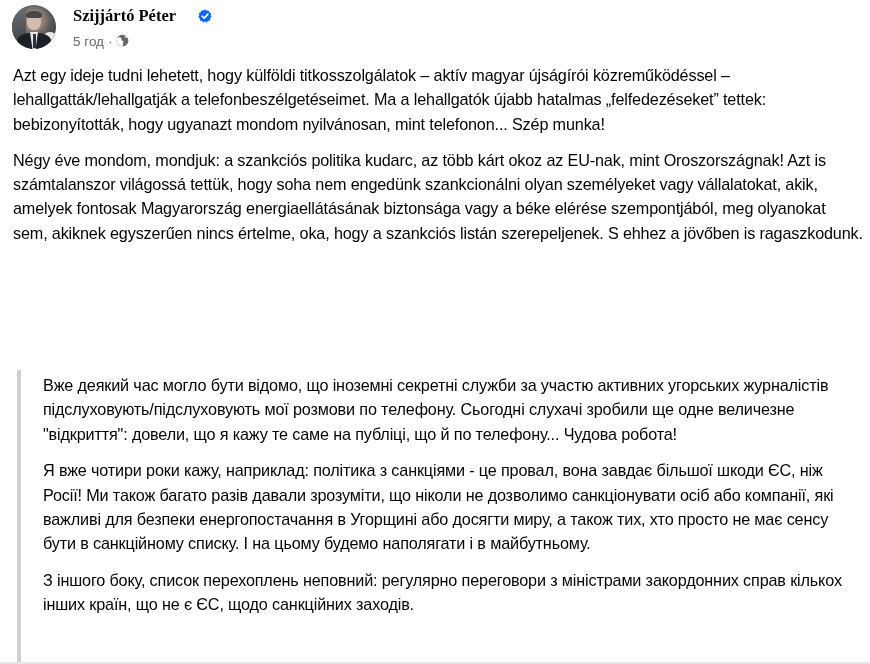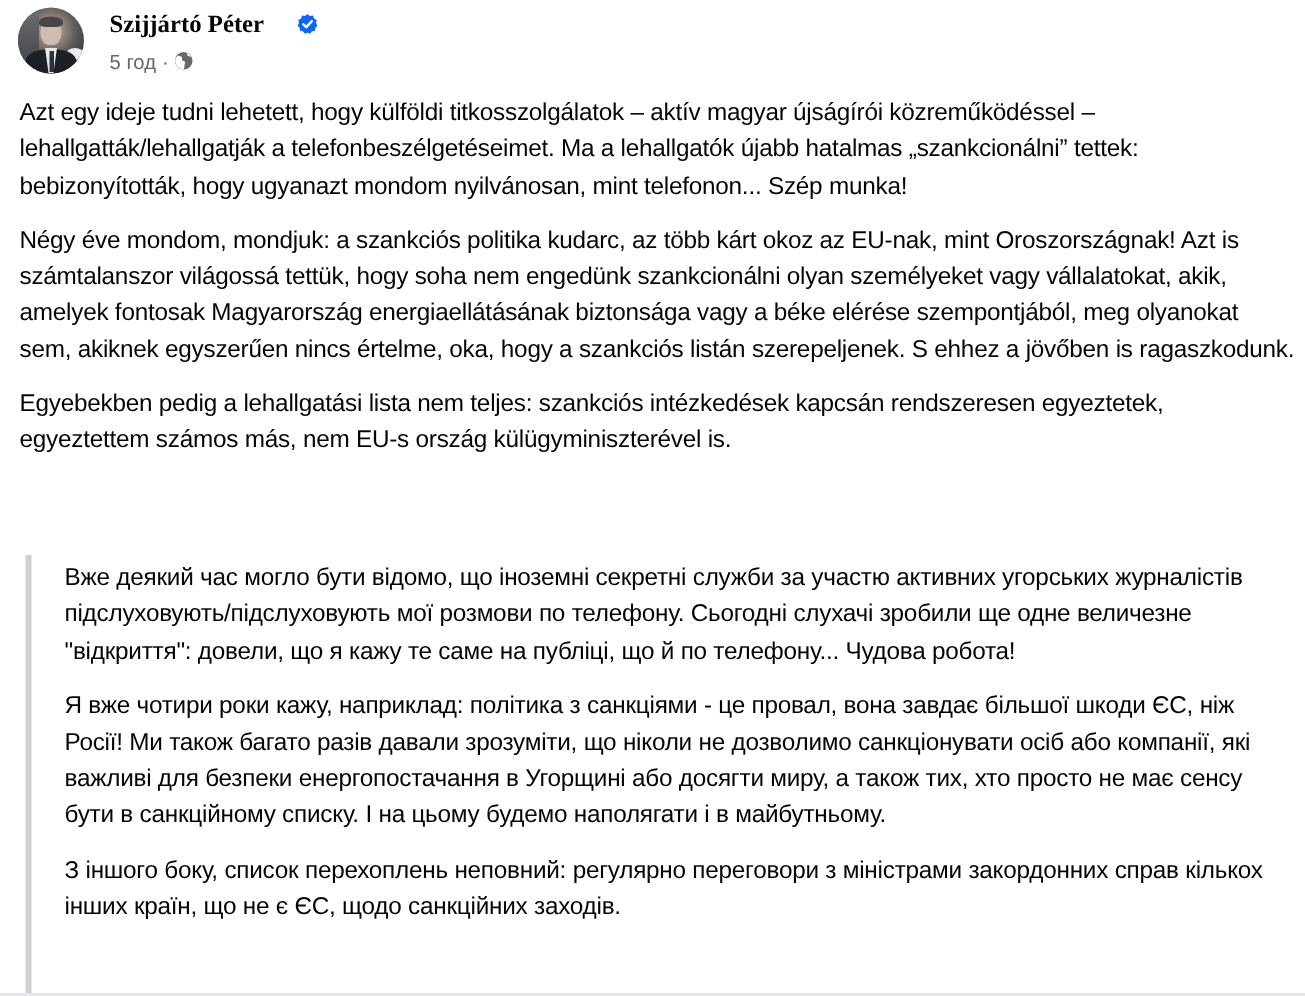--- a/index.html
+++ b/index.html
@@ -171,23 +171,22 @@
       <svg width="13" height="13" viewBox="0 0 16 16">
         <circle cx="8" cy="8" r="7.2" fill="#65676b"></circle>
         <path d="M3.2 3.6 C4.6 4.2 5.6 4 6.4 5 C7.2 6 6.2 6.8 6.8 7.6 C7.4 8.4 8.6 8 9 9 C9.4 10 8.2 11.2 8.6 12.4 C8.8 13 8.4 14 8 15.2 C4.2 15 1 11.8 1 8 C1 6.3 1.9 4.7 3.2 3.6 Z" fill="#ffffff"></path>
         <path d="M10.2 1.6 C11.2 2.6 10.6 3.6 11.6 4.2 C12.6 4.8 13.8 4.4 14.6 5.6 C14 4 12.6 2.4 10.2 1.6 Z" fill="#ffffff"></path>
       </svg>
     </span>
   </div>
 </div>
 
 <div class="post-body">
-  <p>Azt egy ideje tudni lehetett, hogy külföldi titkosszolgálatok – aktív magyar újságírói közreműködéssel – lehallgatták/lehallgatják a telefonbeszélgetéseimet. Ma a lehallgatók újabb hatalmas „szankcionálni” tettek: bebizonyították, hogy ugyanazt mondom nyilvánosan, mint telefonon... Szép munka!</p>
+  <p>Azt egy ideje tudni lehetett, hogy külföldi titkosszolgálatok – aktív magyar újságírói közreműködéssel – lehallgatták/lehallgatják a telefonbeszélgetéseimet. Ma a lehallgatók újabb hatalmas „felfedezéseket” tettek: bebizonyították, hogy ugyanazt mondom nyilvánosan, mint telefonon... Szép munka!</p>
   <p>Négy éve mondom, mondjuk: a szankciós politika kudarc, az több kárt okoz az EU-nak, mint Oroszországnak! Azt is számtalanszor világossá tettük, hogy soha nem engedünk szankcionálni olyan személyeket vagy vállalatokat, akik, amelyek fontosak Magyarország energiaellátásának biztonsága vagy a béke elérése szempontjából, meg olyanokat sem, akiknek egyszerűen nincs értelme, oka, hogy a szankciós listán szerepeljenek. S ehhez a jövőben is ragaszkodunk.</p>
-  <p>Egyebekben pedig a lehallgatási lista nem teljes: szankciós intézkedések kapcsán rendszeresen egyeztetek, egyeztettem számos más, nem EU-s ország külügyminiszterével is.</p>
 </div>
 
 <div class="quote">
   <div class="quote-body">
     <p>Вже деякий час могло бути відомо, що іноземні секретні служби за участю активних угорських журналістів підслуховують/підслуховують мої розмови по телефону. Сьогодні слухачі зробили ще одне величезне "відкриття": довели, що я кажу те саме на публіці, що й по телефону... Чудова робота!</p>
     <p>Я вже чотири роки кажу, наприклад: політика з санкціями - це провал, вона завдає більшої шкоди ЄС, ніж Росії! Ми також багато разів давали зрозуміти, що ніколи не дозволимо санкціонувати осіб або компанії, які важливі для безпеки енергопостачання в Угорщині або досягти миру, а також тих, хто просто не має сенсу бути в санкційному списку. І на цьому будемо наполягати і в майбутньому.</p>
     <p>З іншого боку, список перехоплень неповний: регулярно переговори з міністрами закордонних справ кількох інших країн, що не є ЄС, щодо санкційних заходів.</p>
   </div>
 </div>
 

